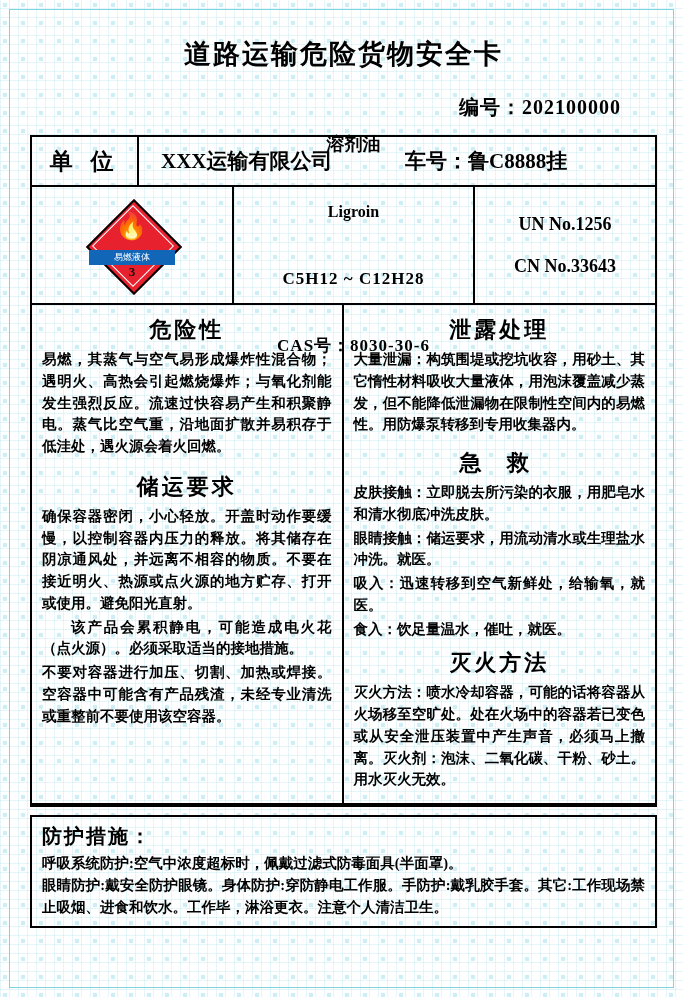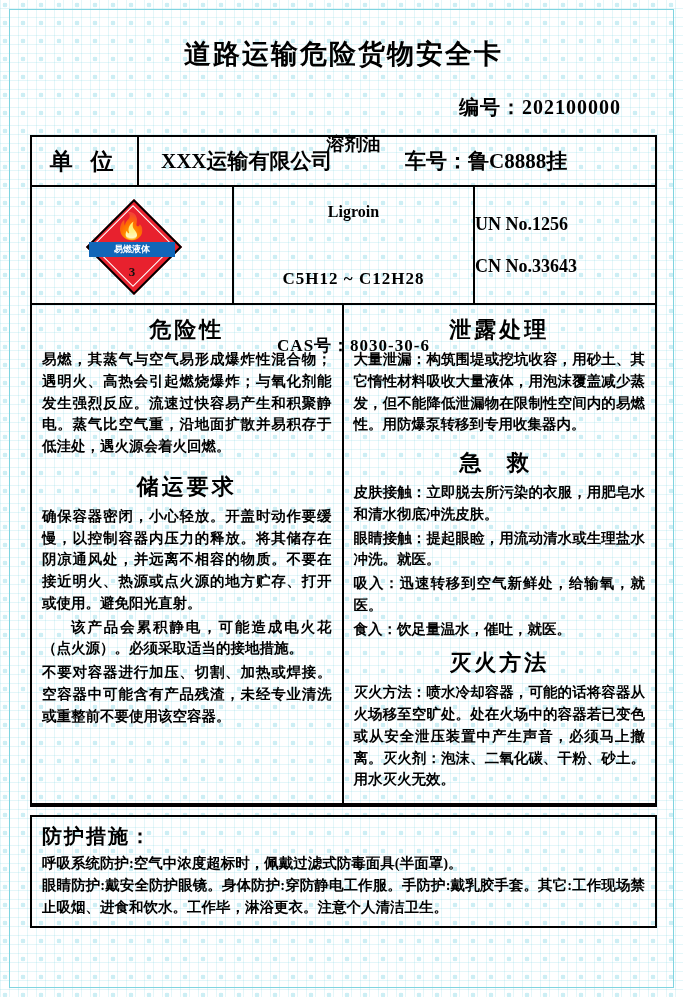--- a/index.html
+++ b/index.html
@@ -109,25 +109,25 @@
   .flame {
     position:absolute;
     left:0; top:12px; width:86px;
     text-align:center;
     font-size:26px;
     color:#111;
     line-height:1;
   }
   .diamond-text {
     position:absolute;
-    left:0; top:40px; width:86px;
+    left:0; top:48px; width:86px;
     text-align:center;
     font-size:9px;
     color:#fff;
-    font-weight:bold;
+    font-weight:normal;
     background:#1166b8;
     padding:1px 0;
   }
   .diamond-num {
     position:absolute;
     left:0; top:62px; width:86px;
     text-align:center;
     font-size:13px;
     color:#111;
     font-weight:bold;
@@ -139,21 +139,21 @@
     font-weight:bold;
     line-height:1.35;
     gap:45px;
   }
   .cell-names .n1 { font-size:18px; }
   .cell-names .n2 { font-size:16px; }
   .cell-names .n3 { font-size:17px; letter-spacing:1px;}
   .cell-names .n4 { font-size:17px; letter-spacing:1px;}
   .cell-un {
     width:180px;
-    display:flex; flex-direction:column; justify-content:space-around;
+    display:flex; flex-direction:column; align-items:center; justify-content:space-around;
     padding:16px 0;
     font-size:18px; font-weight:bold;
   }
 
   .row-main { display:flex; border-bottom:2px solid #000; }
   .col-left { width:50%; border-right:2px solid #000; box-sizing:border-box; padding:6px 10px 10px 10px; }
   .col-right { width:50%; box-sizing:border-box; padding:6px 10px 10px 10px; }
 
   .sec-title {
     text-align:center;
@@ -245,21 +245,21 @@
         <div class="col-right">
 
           <div class="sec-title">泄露处理</div>
           <div class="body-text">
             <p>大量泄漏：构筑围堤或挖坑收容，用砂土、其它惰性材料吸收大量液体，用泡沫覆盖减少蒸发，但不能降低泄漏物在限制性空间内的易燃性。用防爆泵转移到专用收集器内。</p>
           </div>
 
           <div class="sec-title sp" style="margin-top:12px;">急 救</div>
           <div class="body-text">
             <p>皮肤接触：立即脱去所污染的衣服，用肥皂水和清水彻底冲洗皮肤。</p>
-            <p>眼睛接触：提起眼睑，用流动清水或生理盐水冲洗。就医。</p>
+            <p>眼睛接触：储运要求，用流动清水或生理盐水冲洗。就医。</p>
             <p>吸入：迅速转移到空气新鲜处，给输氧，就医。</p>
             <p>食入：饮足量温水，催吐，就医。</p>
           </div>
 
           <div class="sec-title" style="margin-top:8px;">灭火方法</div>
           <div class="body-text">
             <p>灭火方法：喷水冷却容器，可能的话将容器从火场移至空旷处。处在火场中的容器若已变色或从安全泄压装置中产生声音，必须马上撤离。灭火剂：泡沫、二氧化碳、干粉、砂土。用水灭火无效。</p>
           </div>
 
         </div>

